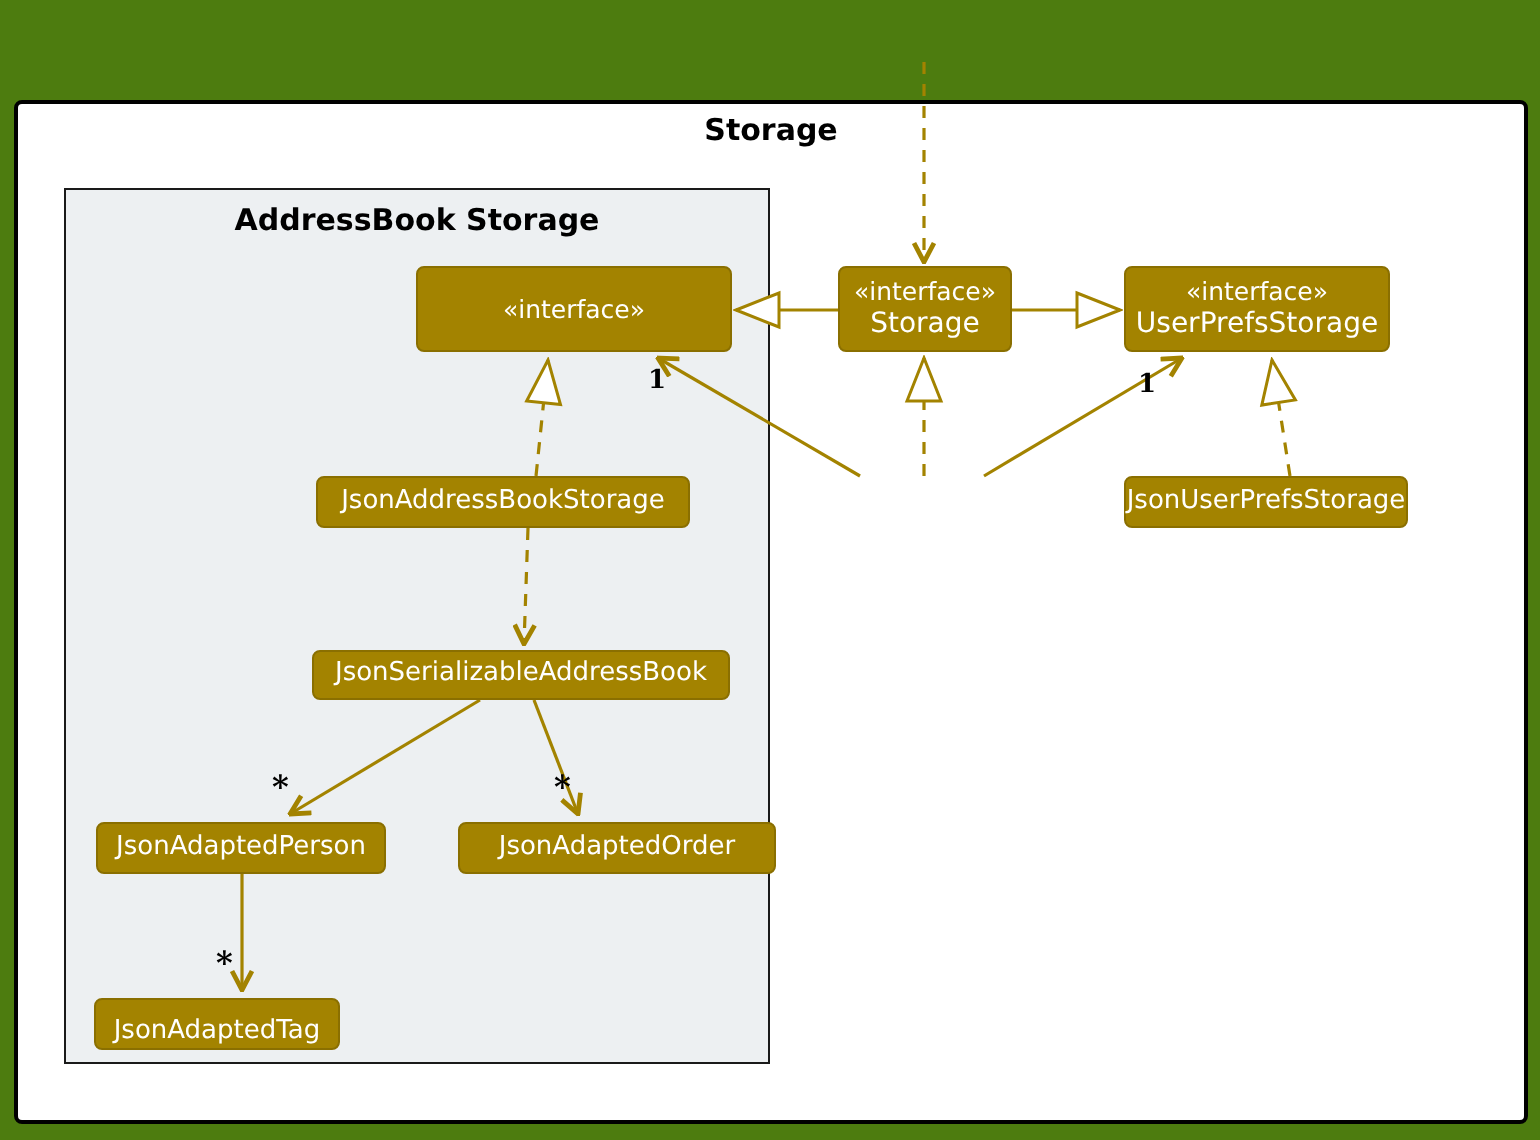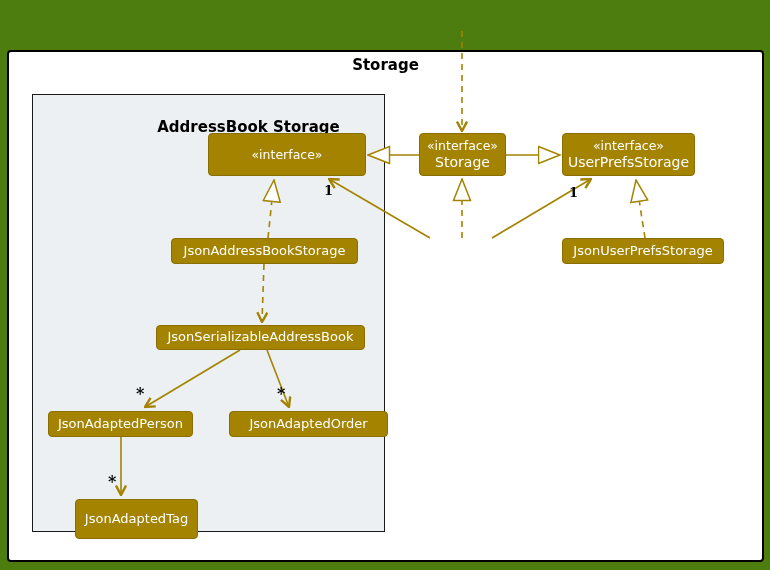--- a/index.html
+++ b/index.html
@@ -15,47 +15,47 @@
   *{box-sizing:border-box;margin:0;padding:0;}
   body{background:#ffffff;font-family:"DejaVu Sans","Liberation Sans",sans-serif;}
   .canvas{position:relative;width:770px;height:570px;background:#4d7c0f;overflow:hidden;}
 
   .frame{position:absolute;left:7px;top:50px;width:757px;height:512px;
          border:2px solid var(--frame-border);border-radius:4px;background:#ffffff;z-index:0;}
   .frame-title{width:100%;text-align:center;padding-top:4px;font-weight:bold;font-size:15px;color:#000;}
 
   .package{position:absolute;background:var(--package-fill);
            border:1px solid var(--package-border);z-index:1;}
-  .package-title{width:100%;text-align:center;padding-top:23px;font-weight:bold;font-size:15px;color:#000;margin-left:40px;}
+  .package-title{width:100%;text-align:center;padding-top:6px;font-weight:bold;font-size:15px;color:#000;}
   .pkg-addressbook{left:32px;top:94px;width:353px;height:438px;}
   .pkg-userprefs{left:544px;top:94px;width:199px;height:182px;}
 
   svg.edges{position:absolute;left:0;top:0;z-index:2;}
   .edge{stroke:var(--edge);stroke-width:1.6;fill:none;}
   .dashed{stroke-dasharray:6 5;}
   .v-head{fill:none;stroke:var(--edge);stroke-width:2.4;}
   .tri-head{fill:#ffffff;stroke:var(--edge);stroke-width:1.5;}
 
   .node{position:absolute;background:var(--node-fill);color:var(--node-text);
         border:1px solid var(--node-border);border-radius:4px;z-index:3;
         display:flex;flex-direction:column;align-items:center;justify-content:center;
         font-size:13px;white-space:nowrap;overflow:visible;line-height:1.25;}
   .node .stereo{font-size:12.5px;}
   .node .iname{font-size:14px;}
 
   .n-addressbookstorage{left:208px;top:133px;width:158px;height:43px;}
   .n-storage{left:419px;top:133px;width:87px;height:43px;}
   .n-userprefsstorage{left:562px;top:133px;width:133px;height:43px;}
-  .n-jsonaddressbookstorage{left:171px;top:238px;width:187px;height:26px;}
+  .n-jsonaddressbookstorage{left:158px;top:238px;width:187px;height:26px;}
   .n-storagemanager{left:398px;top:238px;width:129px;height:26px;}
-  .n-jsonuserprefsstorage{left:562px;top:238px;width:162px;height:26px;}
+  .n-jsonuserprefsstorage{left:562px;top:238px;width:142px;height:26px;}
   .n-jsonserializableaddressbook{left:156px;top:325px;width:209px;height:25px;}
   .n-jsonadaptedperson{left:48px;top:411px;width:145px;height:26px;}
   .n-jsonadaptedorder{left:229px;top:411px;width:159px;height:26px;}
-  .n-jsonadaptedtag{left:75px;top:499px;width:123px;height:40px;}
+  .n-jsonadaptedtag{left:47px;top:499px;width:123px;height:26px;justify-content:flex-end;}
 
   .edge-label{position:absolute;z-index:4;color:var(--label-text);
               font-family:"DejaVu Serif","Liberation Serif",serif;font-weight:bold;}
   .mult{font-size:13px;line-height:14px;}
   .star{font-size:16px;line-height:16px;}
   .lbl-m1{left:324px;top:184px;}
   .lbl-m2{left:569px;top:186px;}
   .lbl-s1{left:136px;top:386px;}
   .lbl-s2{left:277px;top:386px;}
   .lbl-s3{left:108px;top:474px;}

